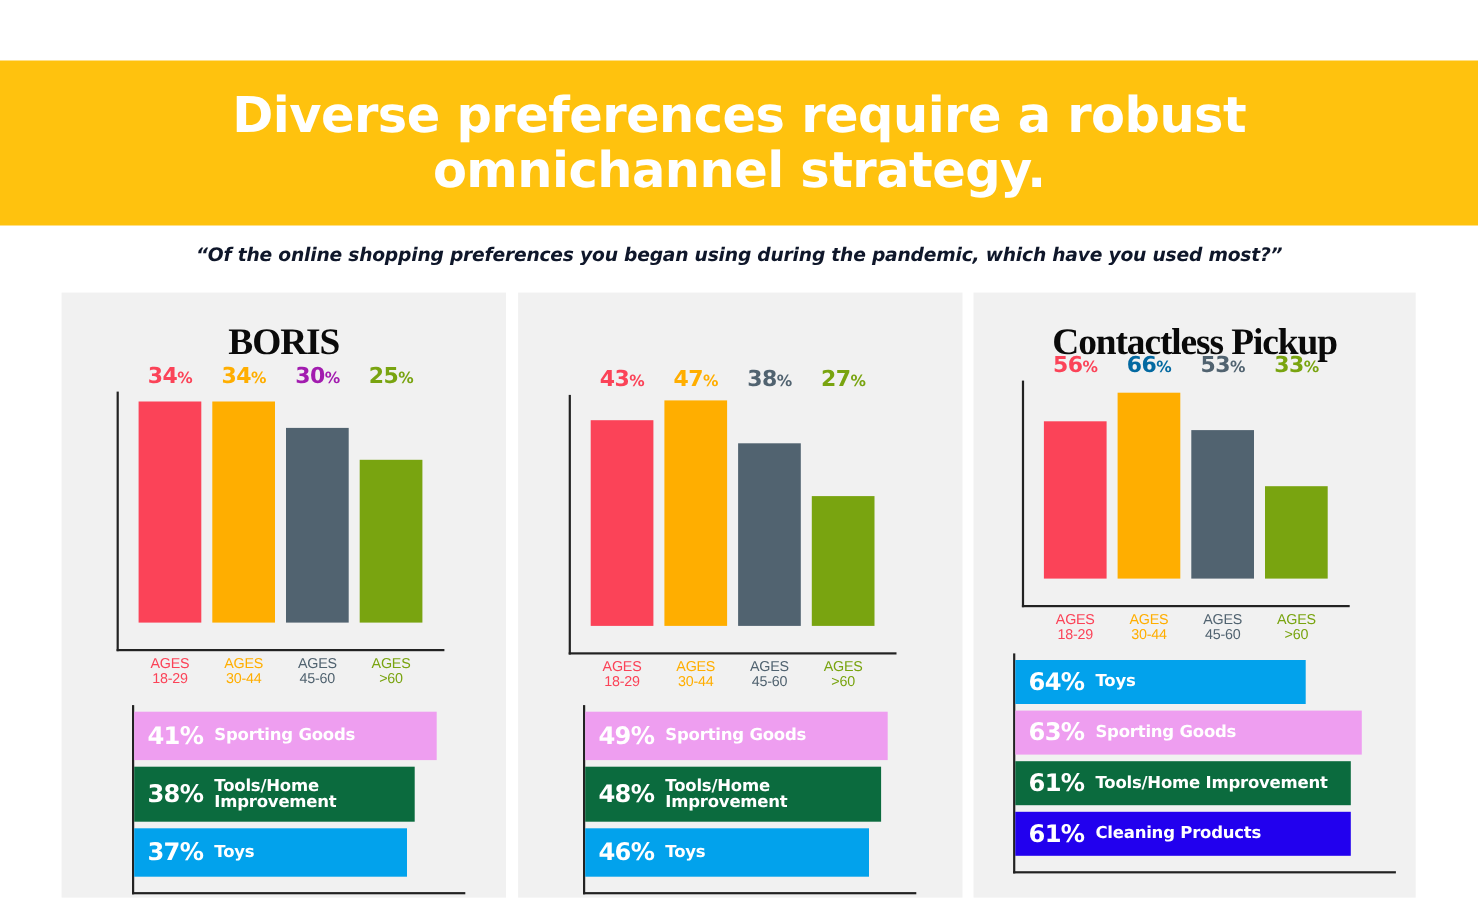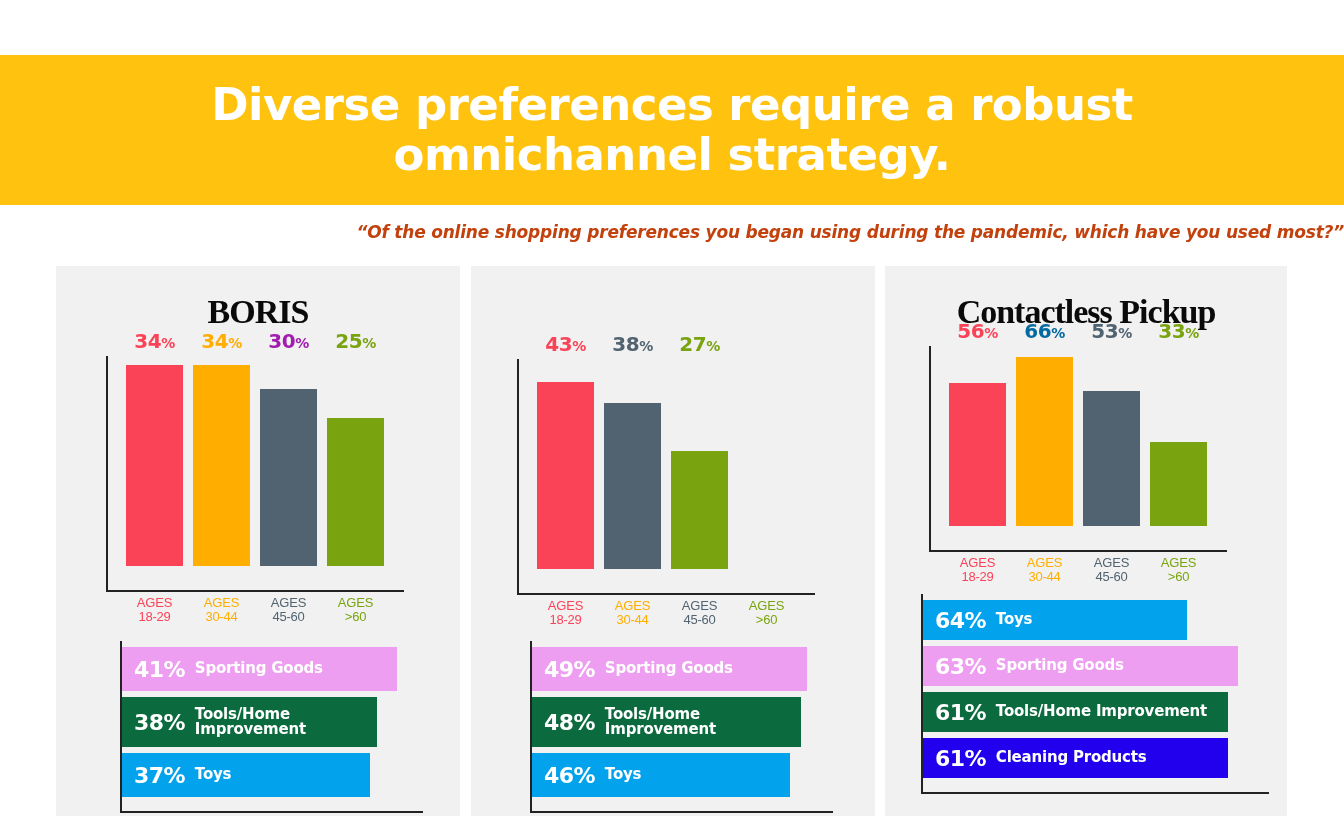--- a/index.html
+++ b/index.html
@@ -22,25 +22,25 @@
     font-family:"DejaVu Sans", sans-serif;
     font-weight:700;
     font-size:45px;
     line-height:1.12;
     letter-spacing:-0.5px;
     text-align:center;
     width:1000px;
   }
   .subhead{
     position:absolute;left:0;top:222px;width:1344px;
-    text-align:right;
+    text-align:center;
     font-family:"DejaVu Sans", sans-serif;
     font-style:italic;font-weight:700;
     font-size:17px;
-    color:#c2410c;
+    color:#0f172a;
     letter-spacing:-0.2px;
   }
   
   .panel{
     position:absolute;top:266px;height:550px;
     background:#F1F1F1;
   }
   #panel-0{left:56px;width:404px;}
   #panel-1{left:471px;width:404px;}
   #panel-2{left:885px;width:402px;}
@@ -178,20 +178,24 @@
 <div class="panel" id="panel-1">
     <div class="agechart" style="height: 236px;">
       <div class="axis-y" style="height: 236px; background: rgb(34, 34, 34);"></div>
       <div class="axis-x" style="top: 234px; width: 298px; background: rgb(34, 34, 34);"></div>
       <div class="bars" style="height: 210px;">
         <div class="barcol" style="height: 100%;">
           <div class="barval" style="color: rgb(251, 67, 88);"><span>43</span><span class="pct">%</span></div>
           <div class="bar" style="height: 187px; background: rgb(251, 67, 88);"></div>
         </div>
         <div class="barcol" style="height: 100%;">
+          <div class="barval" style="color: rgb(255, 174, 0);"><span>47</span><span class="pct">%</span></div>
+          <div class="bar" style="height: 205px; background: rgb(255, 174, 0);"></div>
+        </div>
+        <div class="barcol" style="height: 100%;">
           <div class="barval" style="color: rgb(81, 99, 112);"><span>38</span><span class="pct">%</span></div>
           <div class="bar" style="height: 166px; background: rgb(81, 99, 112);"></div>
         </div>
         <div class="barcol" style="height: 100%;">
           <div class="barval" style="color: rgb(121, 164, 16);"><span>27</span><span class="pct">%</span></div>
           <div class="bar" style="height: 118px; background: rgb(121, 164, 16);"></div>
         </div>
       </div>
       <div class="agelabels" style="top: 240px;">
         <div class="agelabel" style="color: rgb(251, 67, 88);">

